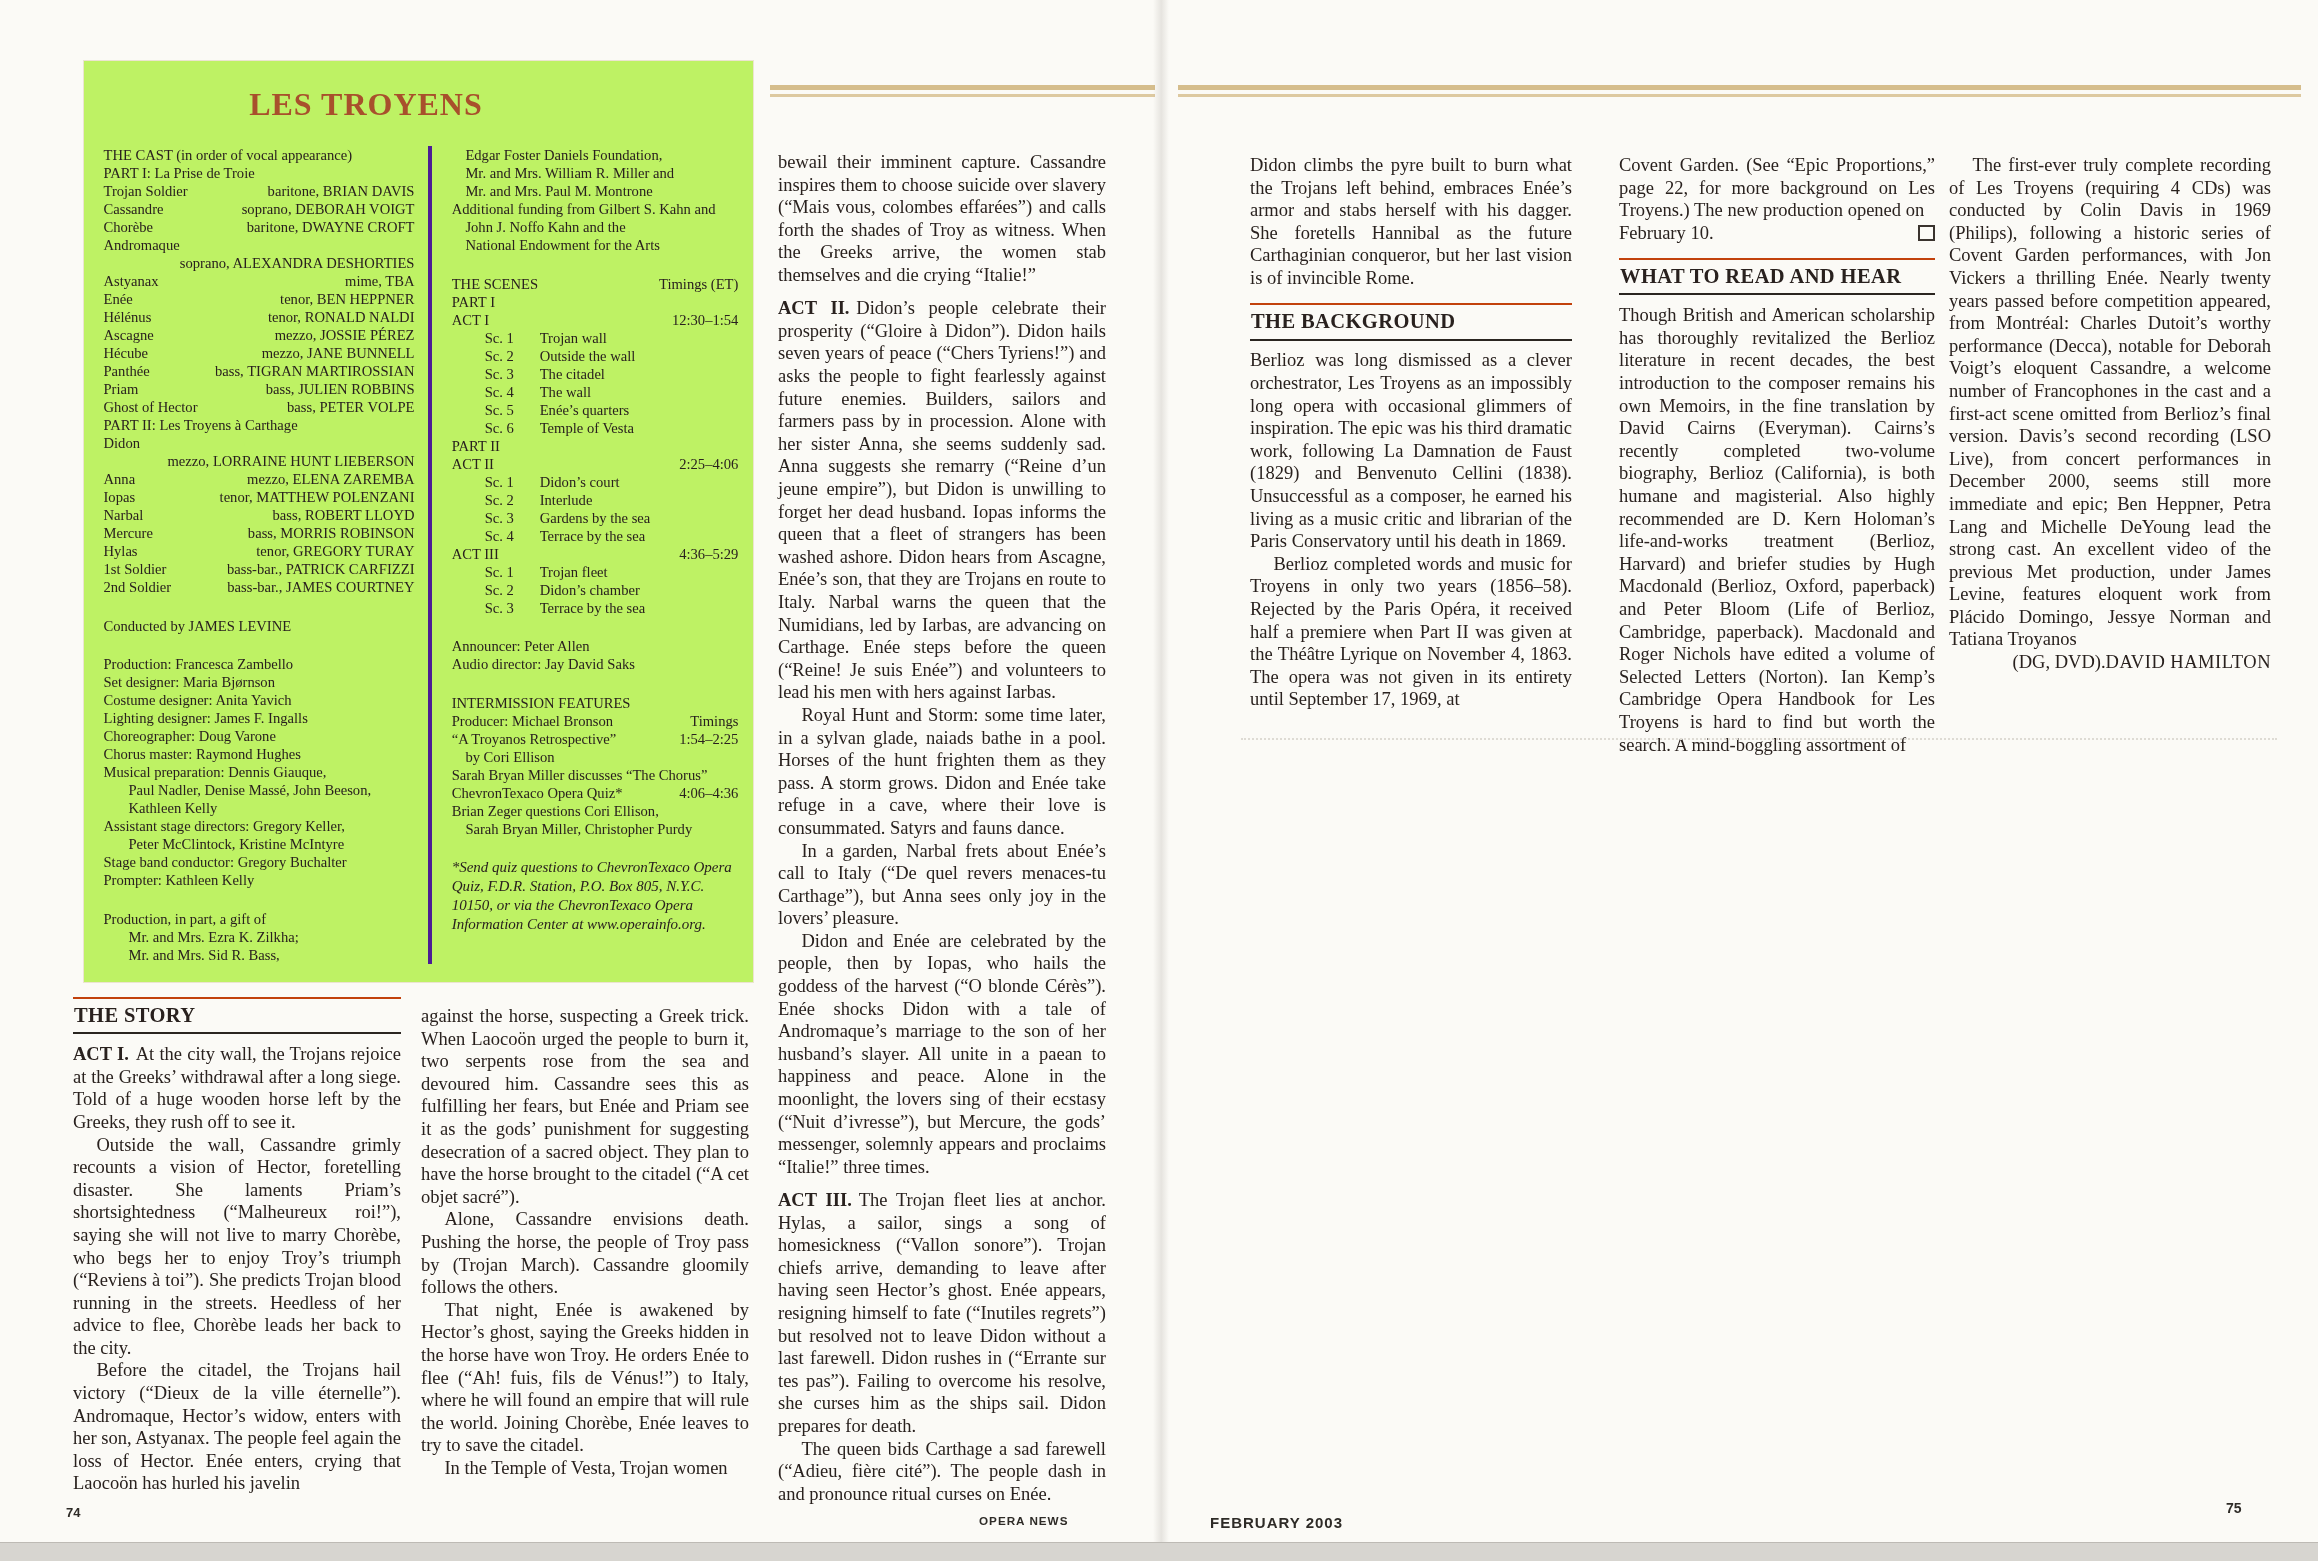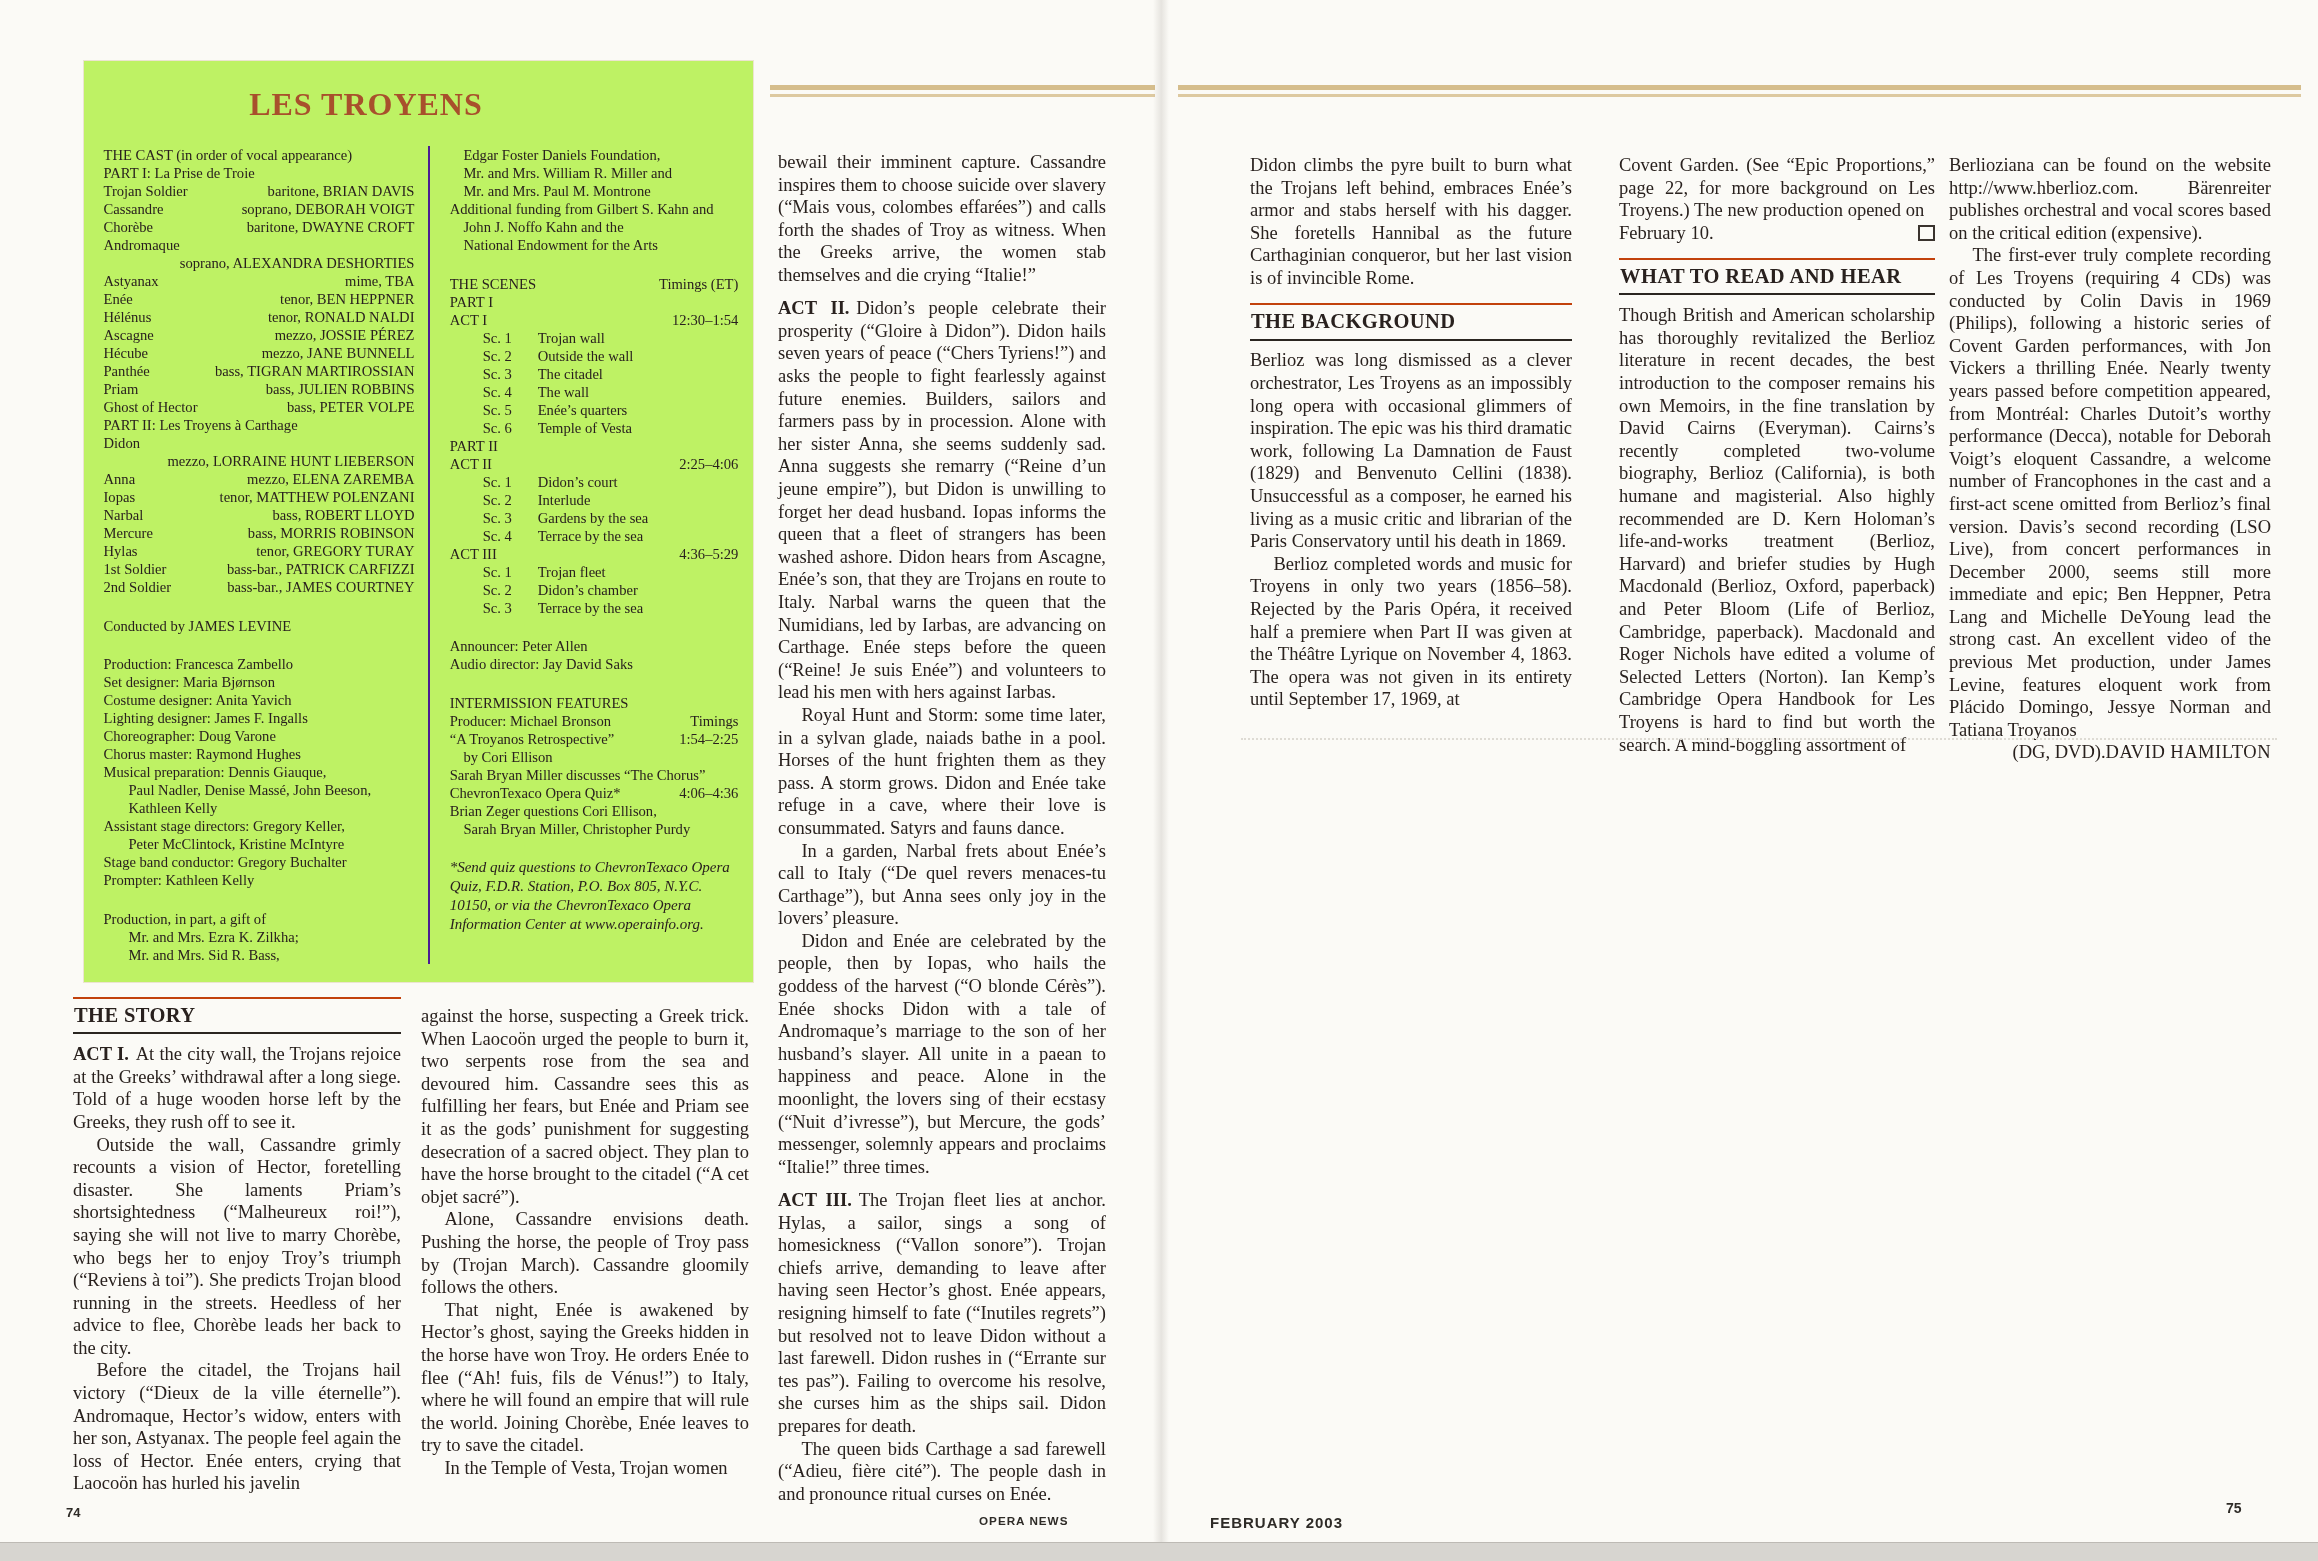--- a/index.html
+++ b/index.html
@@ -14,21 +14,21 @@
   .bottom-strip{position:absolute;left:0;top:1542px;width:2318px;height:19.5px;background:#d7d5d0;border-top:1px solid #bdbab4;}
   .faint-line{position:absolute;left:1241px;top:738px;width:1036px;border-top:2px dotted #dedbd4;}
 
   
   .cast-box{position:absolute;left:83px;top:60px;width:671px;height:923px;background:#bef264;
             border:1px solid #ece4d0;box-sizing:border-box;padding:25px 14.6px 0 19.5px;}
   .box-title{font-weight:bold;font-size:32px;letter-spacing:1px;color:#a8502c;text-align:center;
              transform:translateX(-55px);margin-bottom:23.4px;}
   .box-cols{display:flex;align-items:stretch;}
   .box-col-left{width:311px;flex-shrink:0;}
-  .box-col-right{flex:1;border-left:2px solid #4c1d95;margin-left:13.7px;padding-left:19.5px;}
+  .box-col-right{flex:1;border-left:4px solid #4c1d95;margin-left:13.7px;padding-left:19.5px;}
   .bxrow{display:flex;font-size:14.6px;line-height:18px;}
   .bxrow .bl{}
   .bxrow .br{margin-left:auto;text-align:right;padding-left:7.8px;}
   .bxrow .sc-num{flex-shrink:0;}
   .bxrow.sc{padding-left:33px;}
   .bxrow.sc .sc-num{width:55px;}
   .bxrow.gap{margin-top:20.5px;}
   .bxrow.ind{padding-left:25px;}
   .bxrow.ind2{padding-left:13.7px;}
   .quiz-note{font-style:italic;font-size:15px;line-height:19px;margin:20.5px 0 0 0;text-align:left;}
@@ -529,21 +529,20 @@
     <div class="section-head mt"><span>WHAT TO READ AND HEAR</span></div>
     <div>
 
     <p class="para flush"><span>Though British and American scholarship has thoroughly revitalized the Berlioz literature in recent decades, the best introduction to the composer remains his own Memoirs, in the fine translation by David Cairns (Everyman). Cairns’s recently completed two-volume biography, Berlioz (California), is both humane and magisterial. Also highly recommended are D. Kern Holoman’s life-and-works treatment (Berlioz, Harvard) and briefer studies by Hugh Macdonald (Berlioz, Oxford, paperback) and Peter Bloom (Life of Berlioz, Cambridge, paperback). Macdonald and Roger Nichols have edited a volume of Selected Letters (Norton). Ian Kemp’s Cambridge Opera Handbook for Les Troyens is hard to find but worth the search. A mind-boggling assortment of</span></p>
       </div>
   </div>
 
   <div class="col col-r3">
     <div>
 
-    <p class="para flush"><span>Berlioziana can be found on the website http://www.hberlioz.com. Bärenreiter publishes orchestral and vocal scores based on the critical edition (expensive).</span></p>
         <p class="para"><span>The first-ever truly complete recording of Les Troyens (requiring 4 CDs) was conducted by Colin Davis in 1969 (Philips), following a historic series of Covent Garden performances, with Jon Vickers a thrilling Enée. Nearly twenty years passed before competition appeared, from Montréal: Charles Dutoit’s worthy performance (Decca), notable for Deborah Voigt’s eloquent Cassandre, a welcome number of Francophones in the cast and a first-act scene omitted from Berlioz’s final version. Davis’s second recording (LSO Live), from concert performances in December 2000, seems still more immediate and epic; Ben Heppner, Petra Lang and Michelle DeYoung lead the strong cast. An excellent video of the previous Met production, under James Levine, features eloquent work from Plácido Domingo, Jessye Norman and Tatiana Troyanos</span></p>
       </div>
     <div class="byline-row">
       <span>(DG, DVD).</span>
       <span class="by">DAVID HAMILTON</span>
     </div>
   </div>
 
   <div class="faint-line"></div>
 

